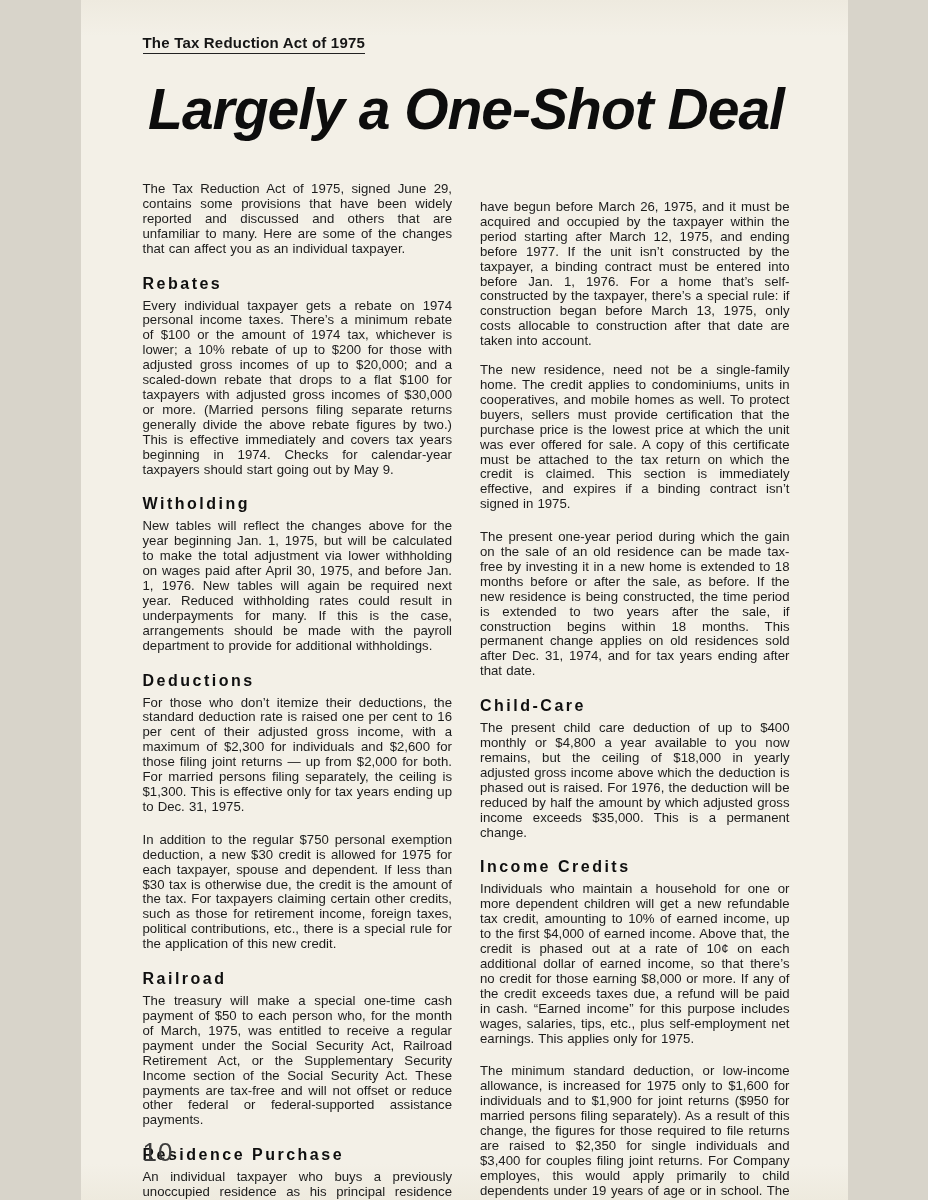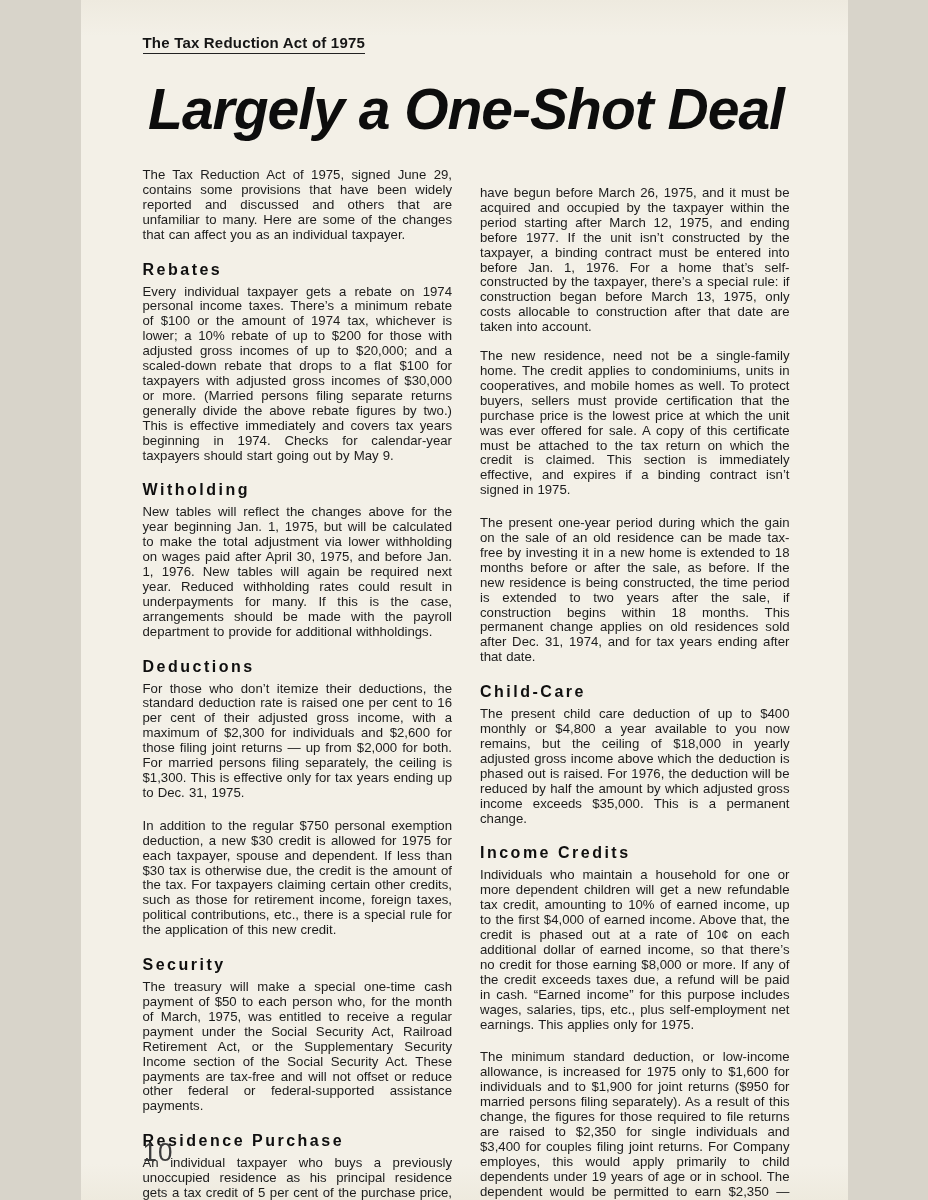--- a/index.html
+++ b/index.html
@@ -26,21 +26,21 @@
     letter-spacing: 0.2px;
   }
   h1.doc-title {
     text-align: center;
     font-size: 57px;
     font-weight: bold;
     font-style: italic;
     color: #0d0d0d;
     letter-spacing: -1px;
     margin-top: 22px;
-    margin-bottom: 26px;
+    margin-bottom: 40px;
   }
   .columns {
     display: flex;
     gap: 28px;
   }
   .col { flex: 1 1 0; min-width: 0; }
   .col p {
     font-size: 13.2px;
     line-height: 14.9px;
     text-align: justify;
@@ -94,21 +94,21 @@
       <section>
         <h2>Deductions</h2>
         <p>For those who don’t itemize their deductions, the standard deduction rate is raised one per cent to 16 per cent of their adjusted gross income, with a maximum of $2,300 for individuals and $2,600 for those filing joint returns — up from $2,000 for both. For married persons filing separately, the ceiling is $1,300. This is effective only for tax years ending up to Dec. 31, 1975.</p>
       </section>
 
       <section>
         <p>In addition to the regular $750 personal exemption deduction, a new $30 credit is allowed for 1975 for each taxpayer, spouse and dependent. If less than $30 tax is otherwise due, the credit is the amount of the tax. For taxpayers claiming certain other credits, such as those for retirement income, foreign taxes, political contributions, etc., there is a special rule for the application of this new credit.</p>
       </section>
 
       <section>
-        <h2>Security</h2>
+        <h2>Railroad</h2>
         <p>The treasury will make a special one-time cash payment of $50 to each person who, for the month of March, 1975, was entitled to receive a regular payment under the Social Security Act, Railroad Retirement Act, or the Supplementary Security Income section of the Social Security Act. These payments are tax-free and will not offset or reduce other federal or federal-supported assistance payments.</p>
       </section>
 
       <section>
         <h2>Residence Purchase</h2>
         <p>An individual taxpayer who buys a previously unoccupied residence as his principal residence gets a tax credit of 5 per cent of the purchase price, up to a maximum of $2,000. There are conditions, however. Construction of the new residence must</p>
       </section>
     </div>
 
     <div class="col">

